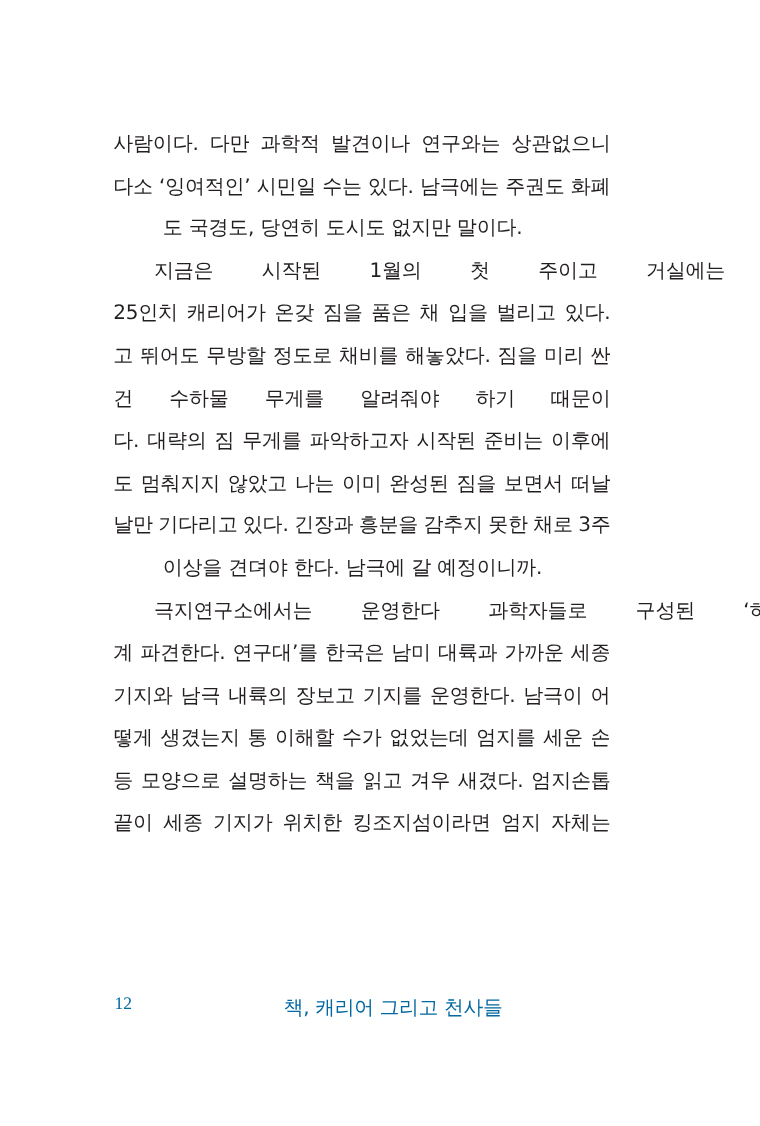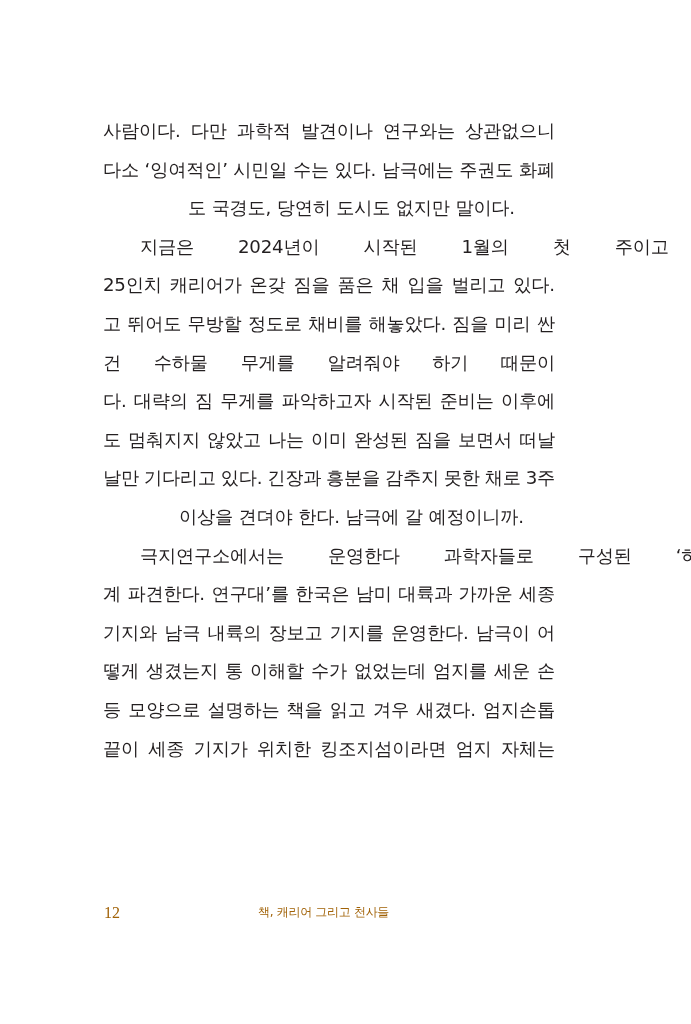--- a/index.html
+++ b/index.html
@@ -30,53 +30,53 @@
     .line {
       height: 38.6px;
       line-height: 38.6px;
       font-size: 18.2px;
       white-space: nowrap;
       letter-spacing: -0.2px;
       display: flex;
       justify-content: space-between;
     }
     .line.last, .line.para-end {
-      justify-content: center;
+      justify-content: flex-start;
       margin-left: 45px;
     }
     .line .seg {
       display: inline-block;
     }
     .line.indent {
       padding-left: 37px;
       gap: 44px;
     }
     .footer {
       position: absolute;
       top: 904px;
       left: 103px;
       width: 452px;
       height: 24px;
       font-family: "DejaVu Serif", "Liberation Serif", serif;
       font-size: 14.5px;
-      color: #a16207;
+      color: #0369a1;
       text-align: right;
     }
     .page-number {
       position: absolute;
       left: 1px;
       top: 0;
       font-family: "Liberation Serif", "DejaVu Serif", serif;
       font-size: 16px;
     }
     .running-title {
       position: absolute;
       left: 155px;
       top: 0;
-      font-size: 12px;
+      font-size: 18px;
       font-family: "DejaVu Sans", sans-serif;
       letter-spacing: -0.3px;
     }
   </style>
 </head>
 <body>
 
 <div class="page">
   <div class="text-block" id="text-block">
       <div class="line">
@@ -95,21 +95,20 @@
         <span class="seg">있다.</span>
         <span class="seg">남극에는</span>
         <span class="seg">주권도</span>
         <span class="seg">화폐</span>
       </div>
       <div class="line para-end">
         <span>도 국경도, 당연히 도시도 없지만 말이다.</span>
       </div>
       <div class="line indent">
         <span class="seg">지금은</span>
-        <span class="seg">2024년이</span>
         <span class="seg">시작된</span>
         <span class="seg">1월의</span>
         <span class="seg">첫</span>
         <span class="seg">주이고</span>
         <span class="seg">거실에는</span>
       </div>
       <div class="line">
         <span class="seg">25인치</span>
         <span class="seg">캐리어가</span>
         <span class="seg">온갖</span>

